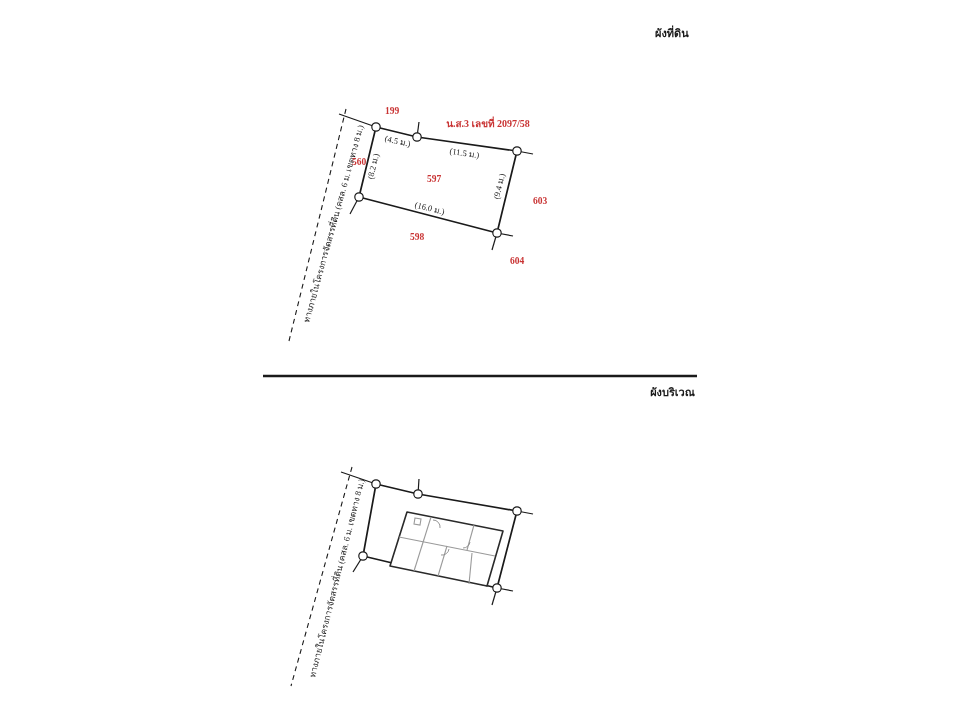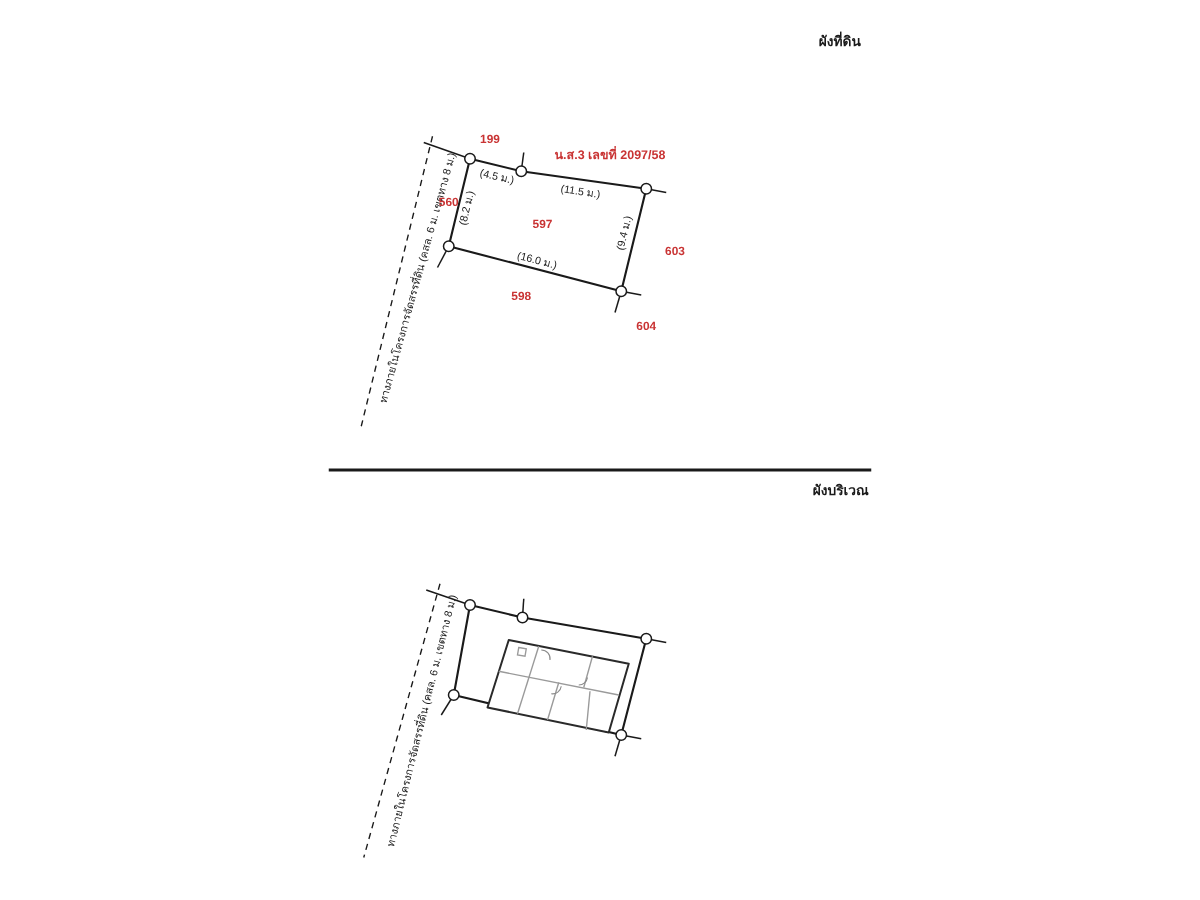--- a/index.html
+++ b/index.html
@@ -1,20 +1,20 @@
 <!DOCTYPE html>
 <html><head>
 <meta charset="utf-8">
 <style>
   html,body{margin:0;padding:0;background:#ffffff;}
   .page{
     position:relative;
     width:868px;height:720px;
     background:#ffffff;
-    font-family:Liberation Sans, sans-serif;
+    font-family:Liberation Serif, serif;
     overflow:hidden;
   }
   svg{position:absolute;left:0;top:0;}
   .section-title{font-size:11px;font-weight:600;fill:#1a1a1a;}
   .deed-label{font-size:10px;font-weight:700;}
   .parcel-label{font-size:9.5px;font-weight:700;}
   .dim-label{font-size:8.5px;fill:#1a1a1a;text-anchor:middle;}
   .road-label{font-size:8.5px;fill:#1a1a1a;}
   .plot-edge{fill:#ffffff;stroke:#1a1a1a;stroke-width:1.7;stroke-linejoin:round;}
   .tick{stroke:#1a1a1a;stroke-width:1.2;}

